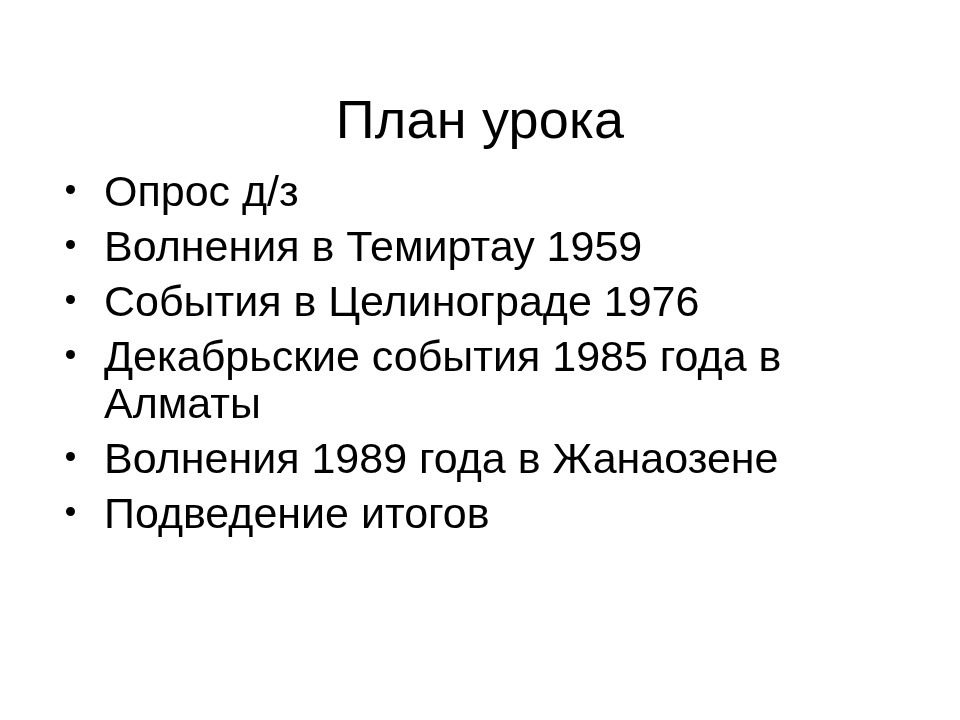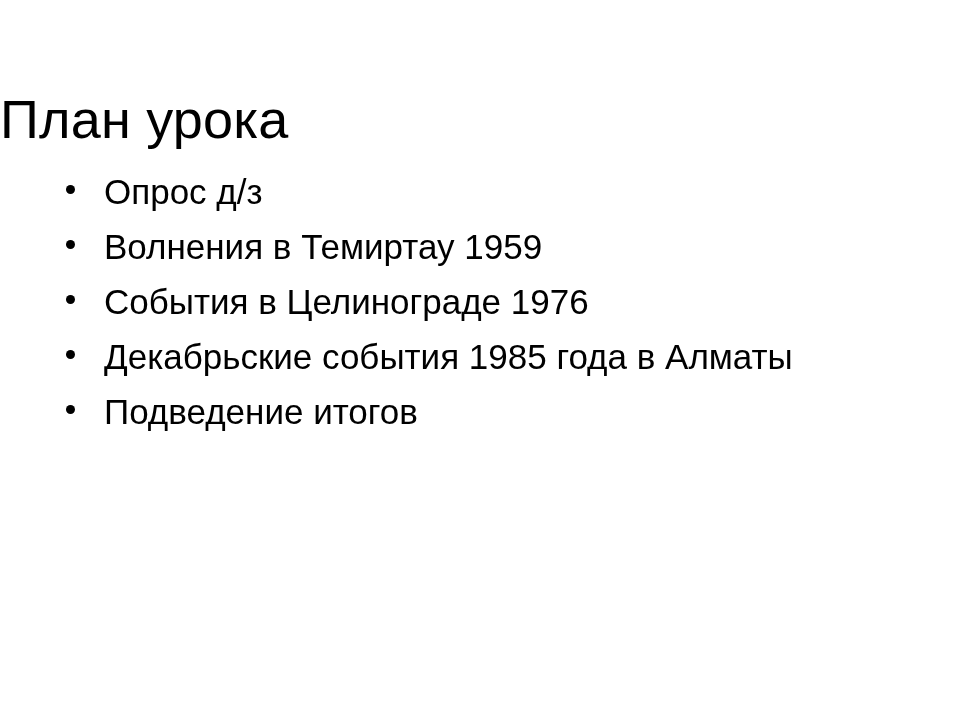--- a/index.html
+++ b/index.html
@@ -18,40 +18,41 @@
     position: relative;
     width: 960px;
     height: 720px;
     box-sizing: border-box;
   }
   .slide-title {
     position: absolute;
     top: 52px;
     left: 0;
     width: 960px;
+    text-align: center;
     font-size: 54px;
     line-height: 62px;
     font-weight: normal;
     letter-spacing: 0.2px;
   }
   .slide-body {
     position: absolute;
     top: 168px;
     left: 52px;
     width: 830px;
   }
   ul.bullets {
     list-style: none;
     margin: 0;
     padding: 0;
   }
   ul.bullets li {
     position: relative;
     padding-left: 52px;
-    font-size: 35px;
+    font-size: 43px;
     line-height: 47px;
     margin-bottom: 8px;
   }
   ul.bullets li .bullet-dot {
     position: absolute;
     left: 14px;
     top: 17px;
     width: 9px;
     height: 9px;
     background: #000000;
@@ -84,20 +85,24 @@
       <li>
         <span class="bullet-dot"></span>
         <span class="bullet-text">События в Целинограде 1976</span>
       </li>
 
       <li>
         <span class="bullet-dot"></span>
         <span class="bullet-text">Декабрьские события 1985 года в Алматы</span>
       </li>
 
+      <li>
+        <span class="bullet-dot"></span>
+        <span class="bullet-text">Волнения 1989 года в Жанаозене</span>
+      </li>
 
       <li>
         <span class="bullet-dot"></span>
         <span class="bullet-text">Подведение итогов</span>
       </li>
 
     </ul>
   </div>
 
 </div>

